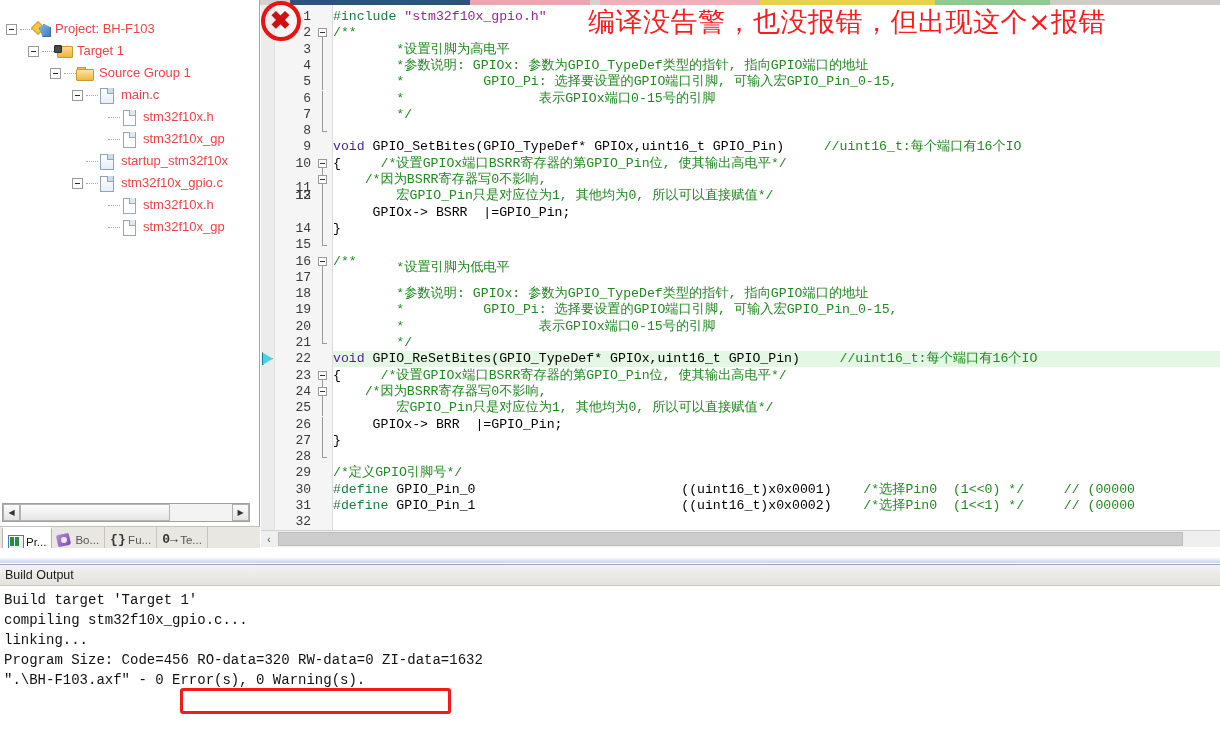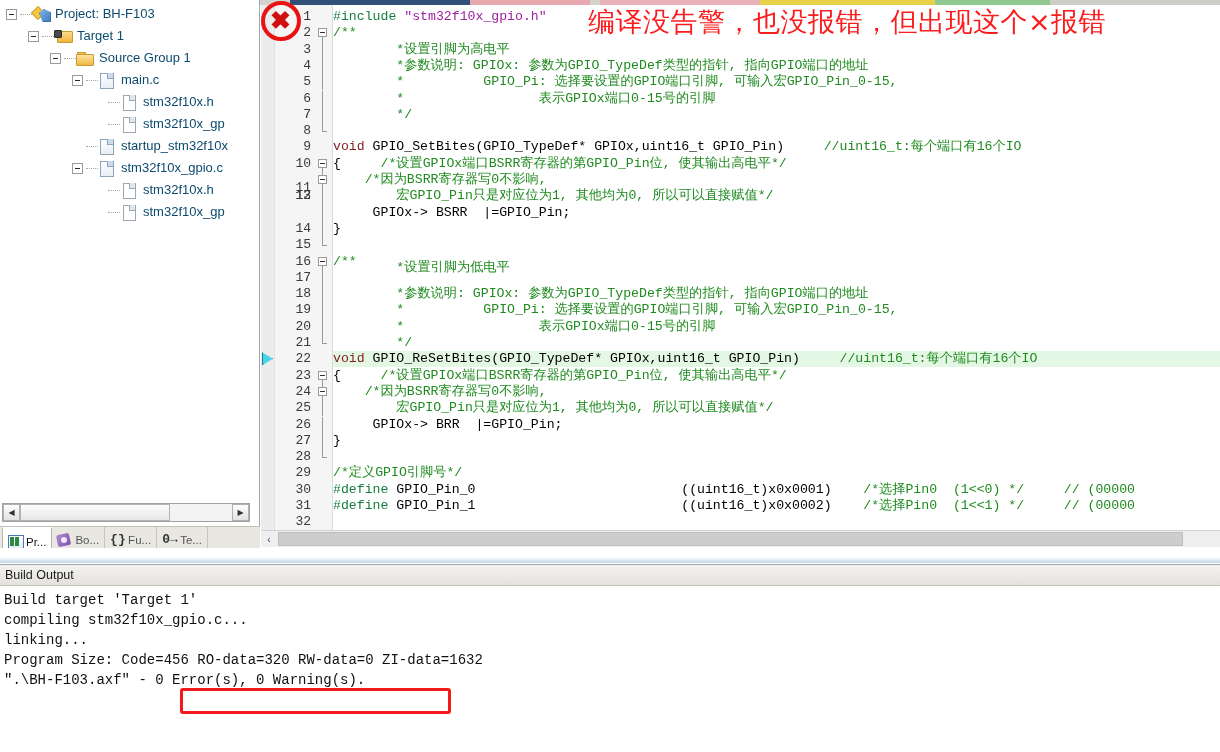--- a/index.html
+++ b/index.html
@@ -20,23 +20,23 @@
   }
   .tabstrip .tseg { position:absolute; top:0; height:5px; }
 
   
   .project-panel {
     position: absolute; left: 0; top: 0; width: 260px; height: 530px;
     background: #ffffff;
     border-right: 1px solid #9ba7b7;
   }
   .tree {
-    position: absolute; left: 0; top: 3px; width: 287px;
+    position: absolute; left: 0; top: 18px; width: 287px;
     font-family: "Liberation Sans", sans-serif;
-    font-size: 13px; color: #0c4a6e;
+    font-size: 13px; color: #ef4444;
   }
   .tnode {
     position: relative; height: 22px; line-height: 22px;
     white-space: nowrap; overflow: hidden;
     display: flex; align-items: center;
   }
   .expander {
     width: 11px; height: 11px; flex: 0 0 11px;
     border: 1px solid #9a9a9a; background: #fdfdfd;
     position: relative; margin-right: 3px;
@@ -180,21 +180,21 @@
   }
   .codeline {
     position:absolute; left:0; height:16px; line-height:16px; white-space:pre;
     font-family:"Liberation Mono", monospace; font-size:13.2px;
     letter-spacing:0px;
   }
   .hl-line { background:#e4f7e4; }
   .tok-pre { color:#15803d; }
   .tok-str { color:#a020a0; }
   .tok-cmt { color:#1f8a1f; }
-  .tok-kw  { color:#7f1d1d;text-align:right; }
+  .tok-kw  { color:#4c1d95;text-align:right; }
   .tok-plain { color:#000000; }
 
   
   .foldbox {
     position:absolute; width:9px; height:9px; border:1px solid #9a9a9a; background:#fff;
   }
   .foldbox::before{ content:""; position:absolute; left:1px; top:3px; width:5px; height:1px; background:#333; }
   .foldbar { position:absolute; width:1px; background:#9a9a9a; }
   .foldtick { position:absolute; width:4px; height:1px; background:#9a9a9a; }
 

